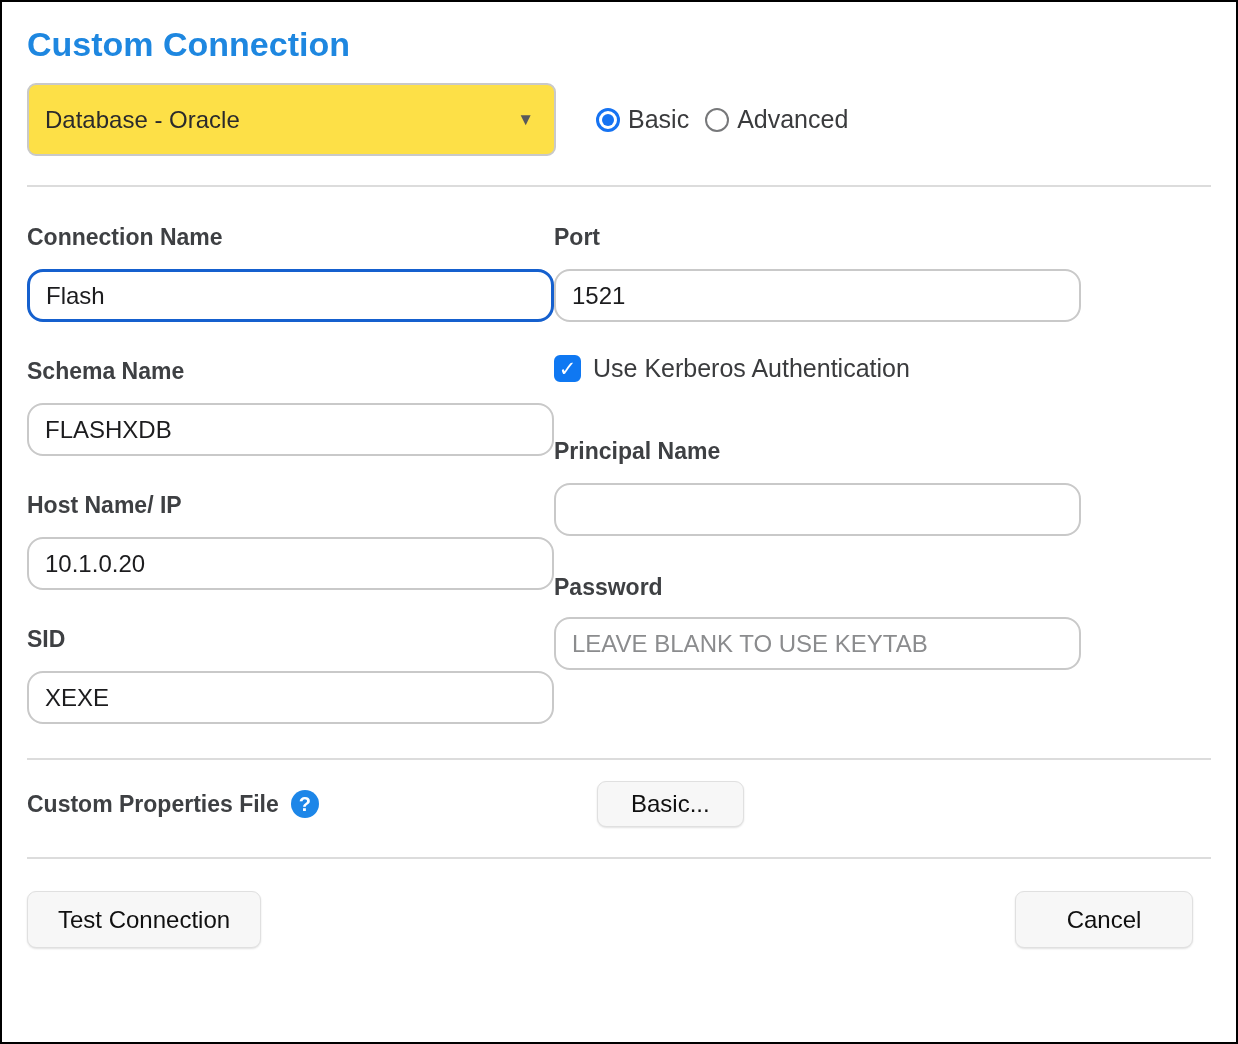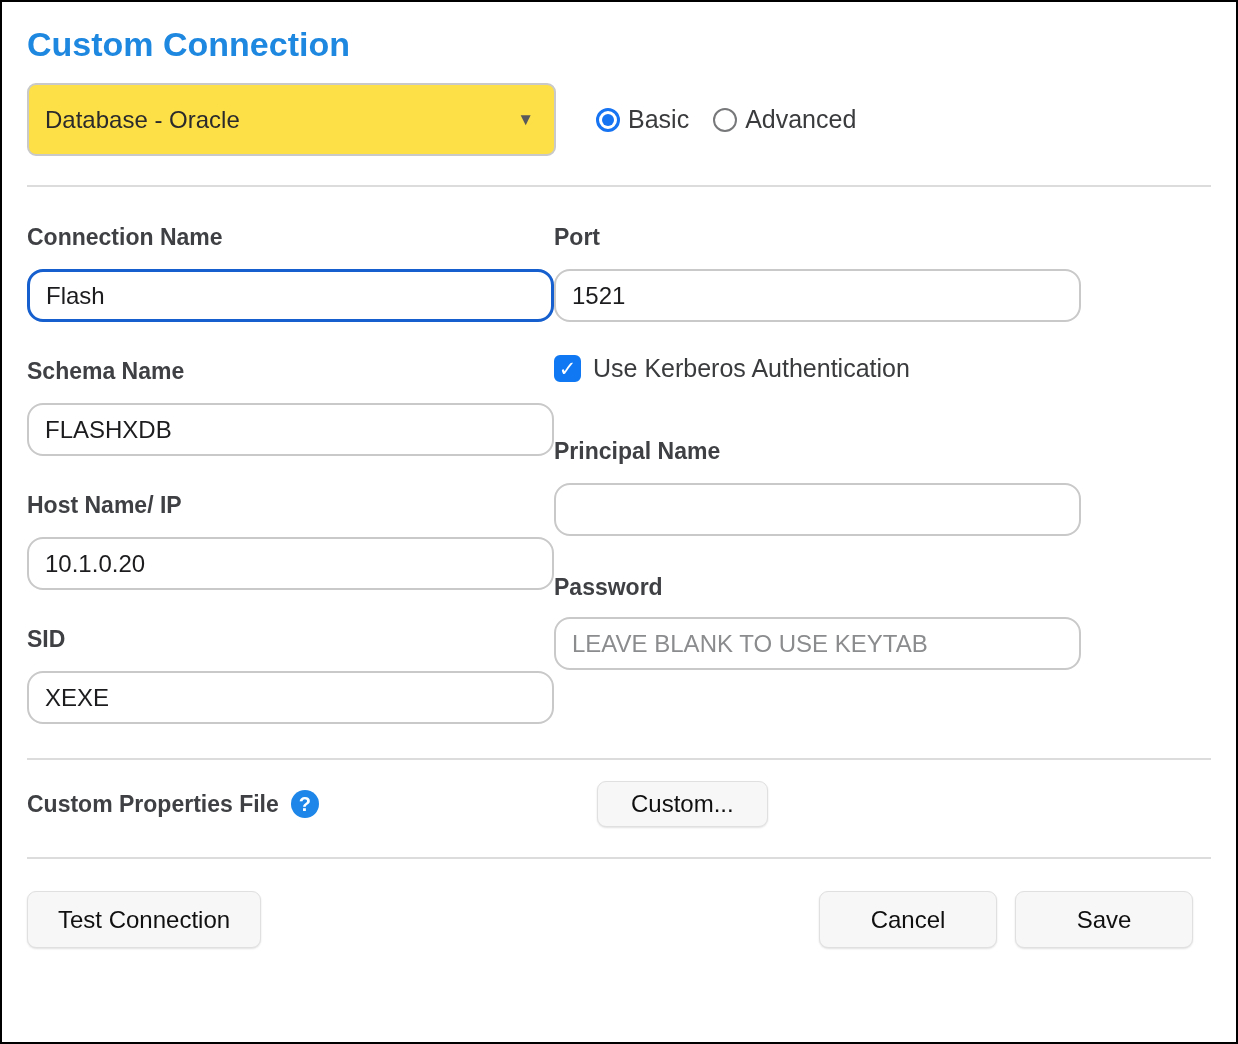--- a/index.html
+++ b/index.html
@@ -52,21 +52,21 @@
   }
   .caret {
     font-size: 17px;
     color: #59595b;
     padding-right: 2px;
   }
   .radio-group {
     display: flex;
     align-items: center;
     margin-left: 40px;
-    gap: 24px;
+    gap: 16px;
   }
   .radio-item {
     display: flex;
     align-items: center;
     gap: 8px;
     cursor: pointer;
   }
   .radio {
     width: 24px;
     height: 24px;
@@ -286,26 +286,25 @@
 
   </div>
 
   <hr class="divider hr-2">
 
   <div class="custom-props-row">
     <div class="custom-props-left">
       <span class="field-label">Custom Properties File</span>
       <span class="help-icon">?</span>
     </div>
-    <button class="btn btn-select">Custom...</button>
+    <button class="btn btn-select">Basic...</button>
   </div>
 
   <hr class="divider hr-3">
 
   <div class="footer">
     <button class="btn btn-footer btn-test">Test Connection</button>
     <div class="footer-right">
       <button class="btn btn-footer btn-cancel">Cancel</button>
-      <button class="btn btn-footer btn-save">Save</button>
     </div>
   </div>
 
 </div>
 
 </body></html>

